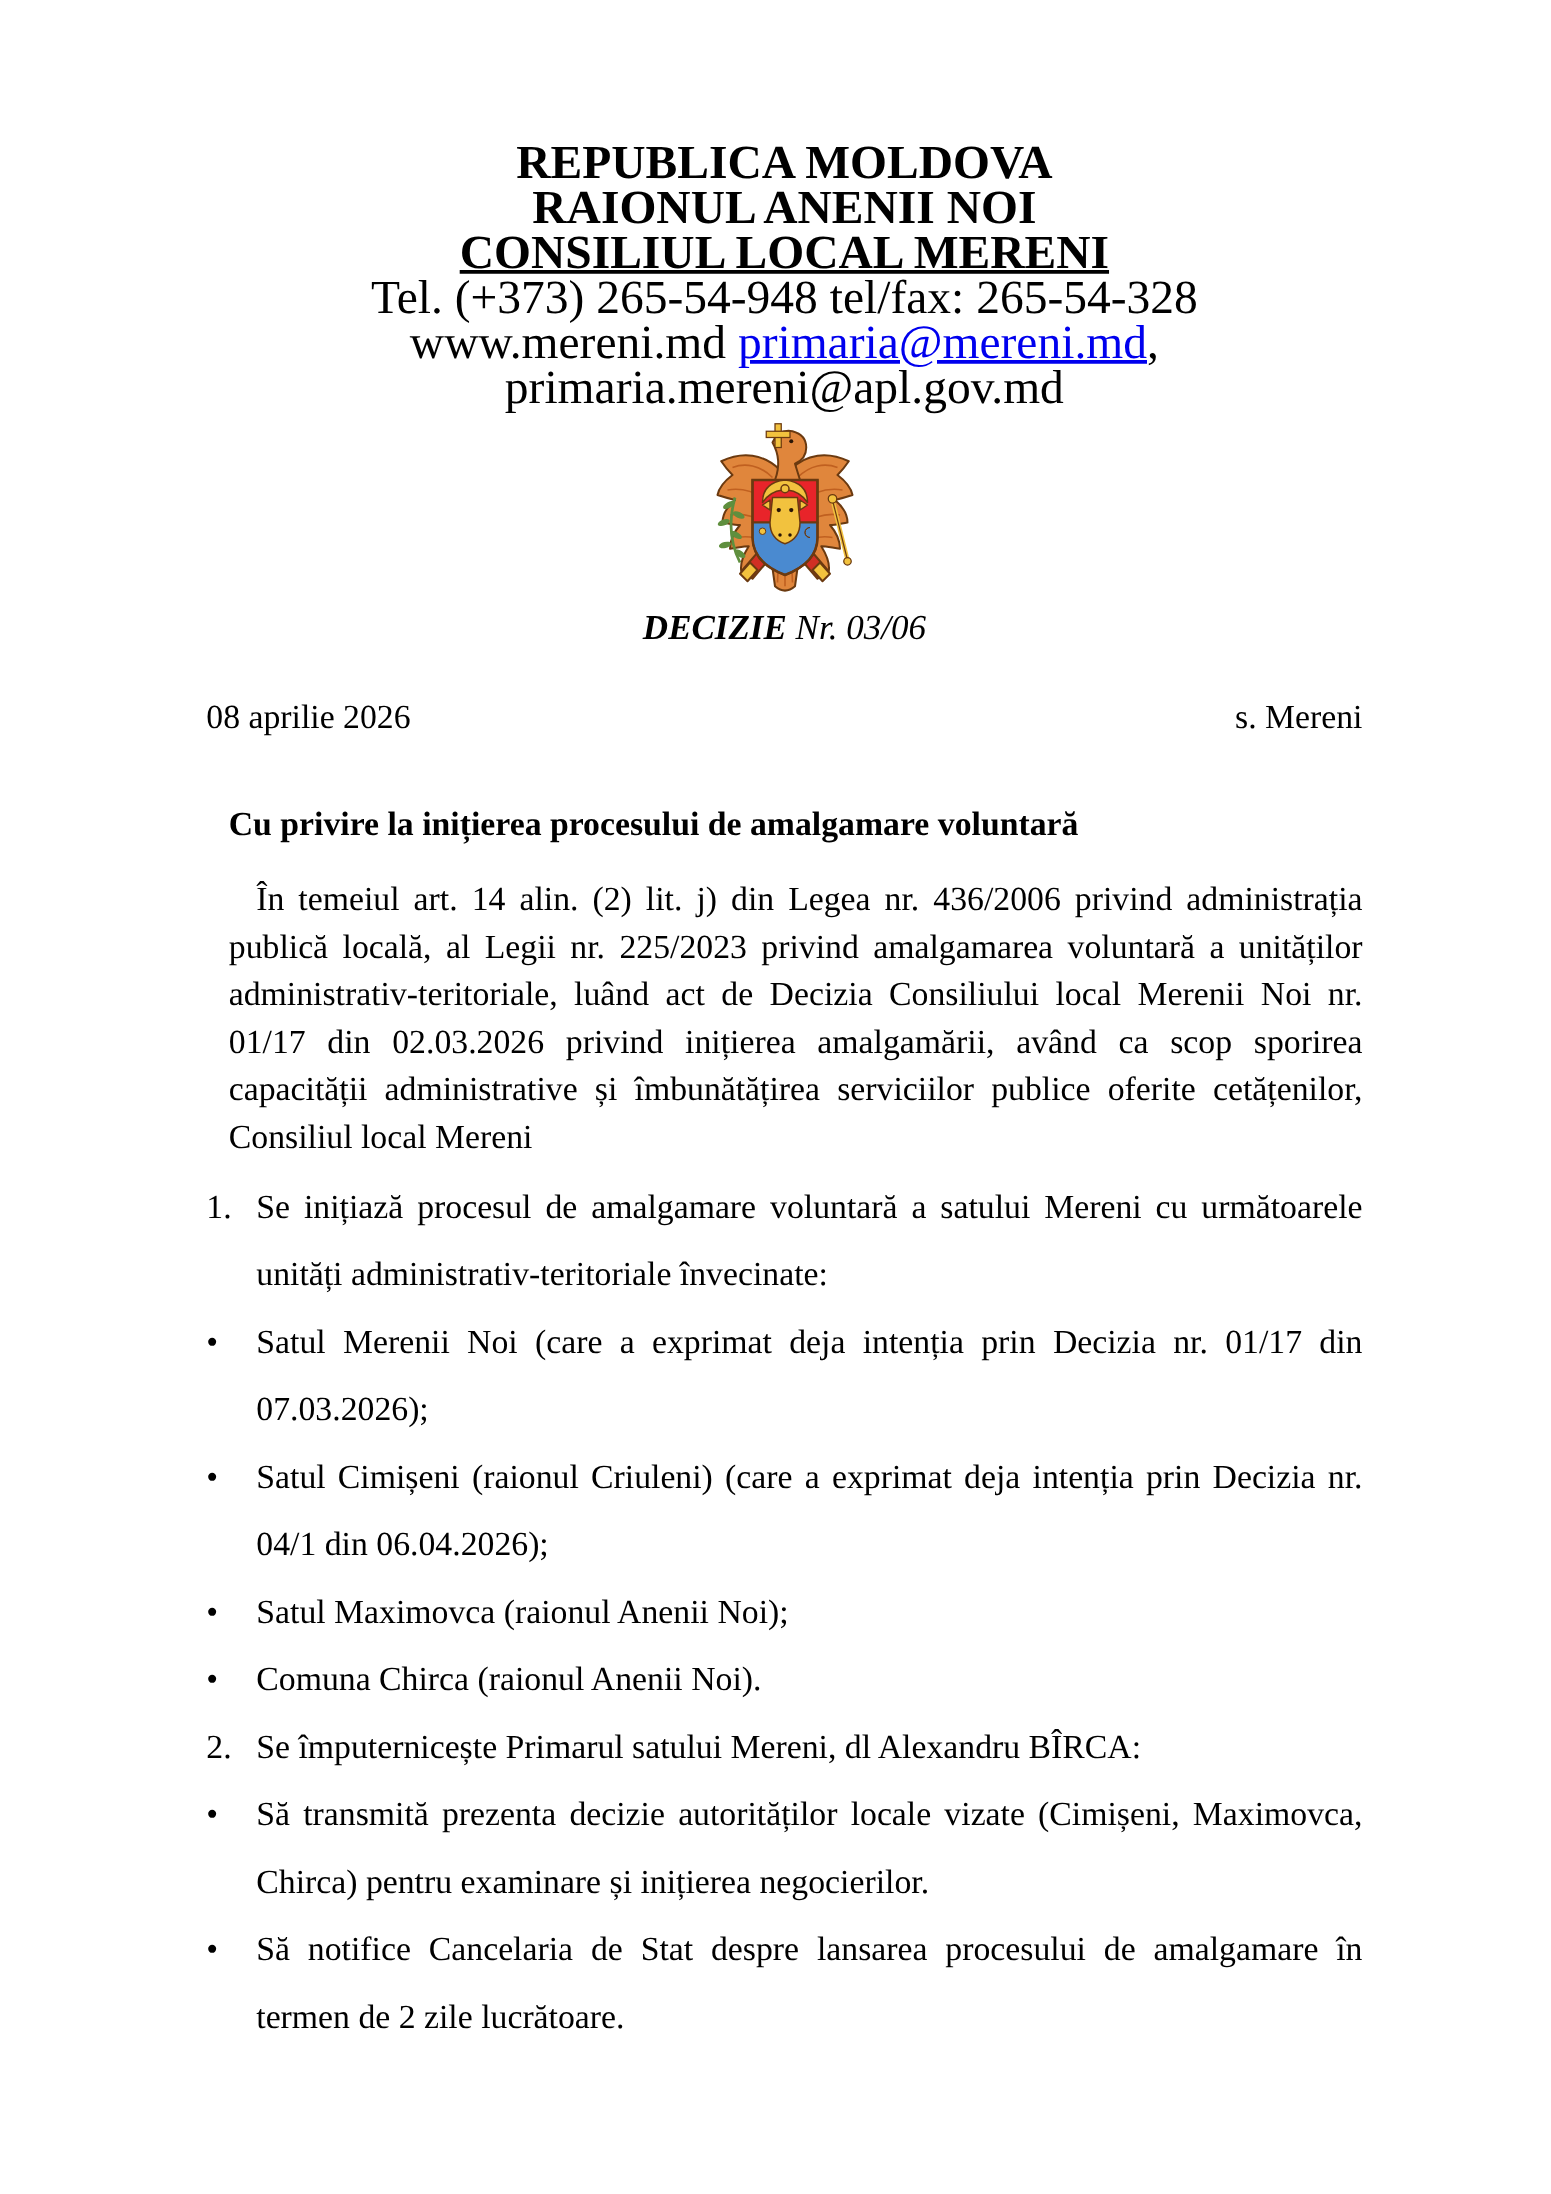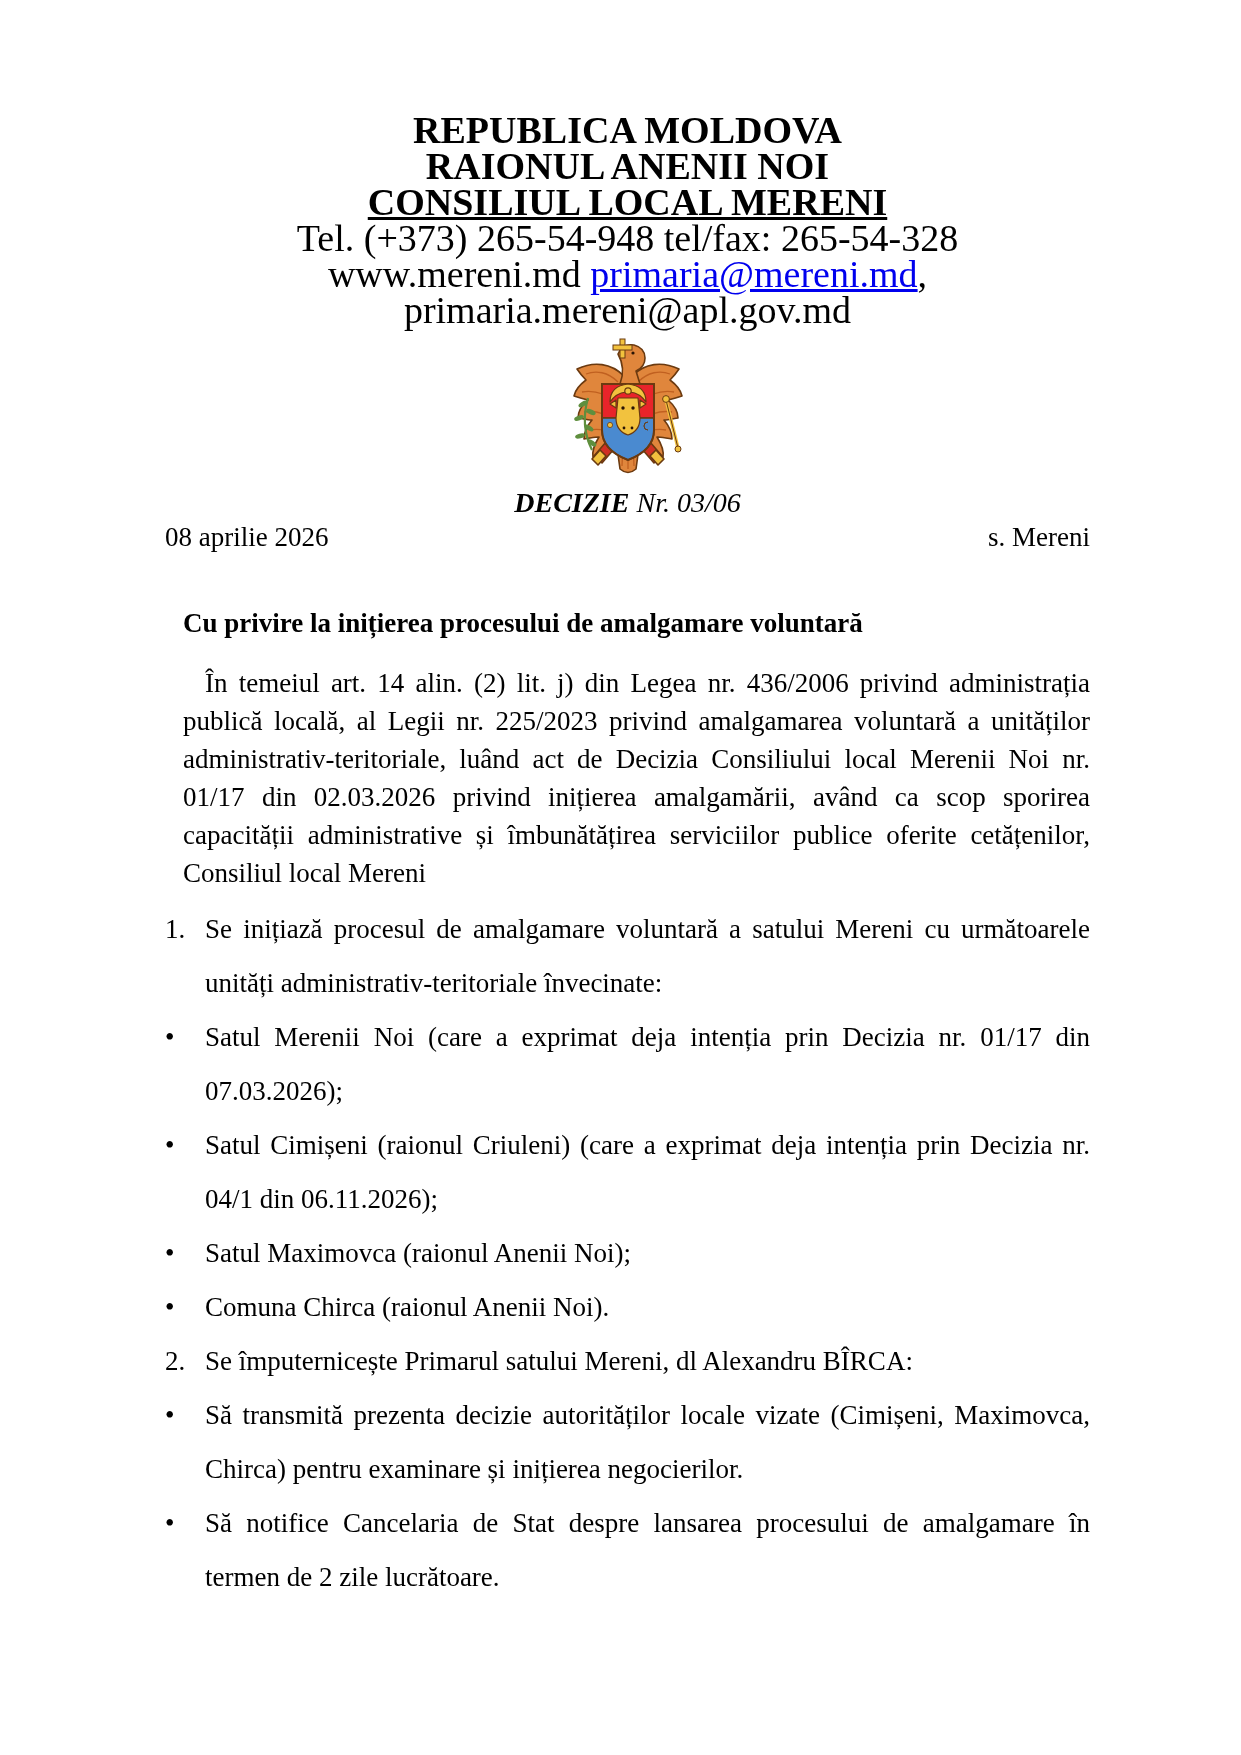--- a/index.html
+++ b/index.html
@@ -27,20 +27,21 @@
   .underline { text-decoration: underline; }
   .email-link {
     color: var(--link, #0000EE);
     cursor: pointer;
   }
   .emblem-wrap { margin-top: 10px; line-height: 0; }
   .decision-title { font-size: 28px; line-height: 34px; margin-top: 12px; text-align: center; font-style: italic; }
   .date-row {
     display: flex;
     justify-content: space-between;
+    margin-top: 36px;
     line-height: 34px;
   }
   .subject {
     margin-top: 52px;
     padding-left: 18px;
     font-weight: bold;
     line-height: 34px;
   }
   .preamble {
     margin: 24px 0 0 0;
@@ -148,21 +149,21 @@
       <div class="li">
           <span class="marker">1.</span>
           <span class="li-text">Se inițiază procesul de amalgamare voluntară a satului Mereni cu următoarele unități administrativ-teritoriale învecinate:</span>
         </div>
       <div class="li">
           <span class="marker">•</span>
           <span class="li-text">Satul Merenii Noi (care a exprimat deja intenția prin Decizia nr. 01/17 din 07.03.2026);</span>
         </div>
       <div class="li">
           <span class="marker">•</span>
-          <span class="li-text">Satul Cimișeni (raionul Criuleni) (care a exprimat deja intenția prin Decizia nr. 04/1 din 06.11.2026);</span>
+          <span class="li-text">Satul Cimișeni (raionul Criuleni) (care a exprimat deja intenția prin Decizia nr. 04/1 din 06.04.2026);</span>
         </div>
       <div class="li">
           <span class="marker">•</span>
           <span class="li-text">Satul Maximovca (raionul Anenii Noi);</span>
         </div>
       <div class="li">
           <span class="marker">•</span>
           <span class="li-text">Comuna Chirca (raionul Anenii Noi).</span>
         </div>
       <div class="li">

